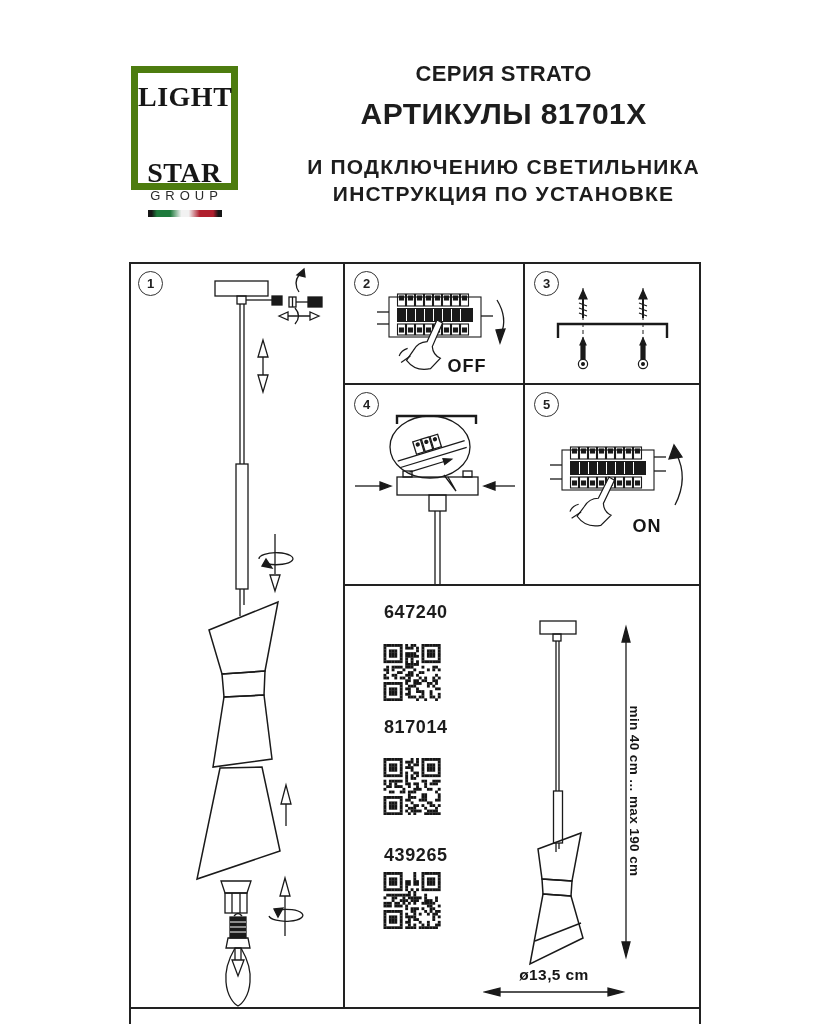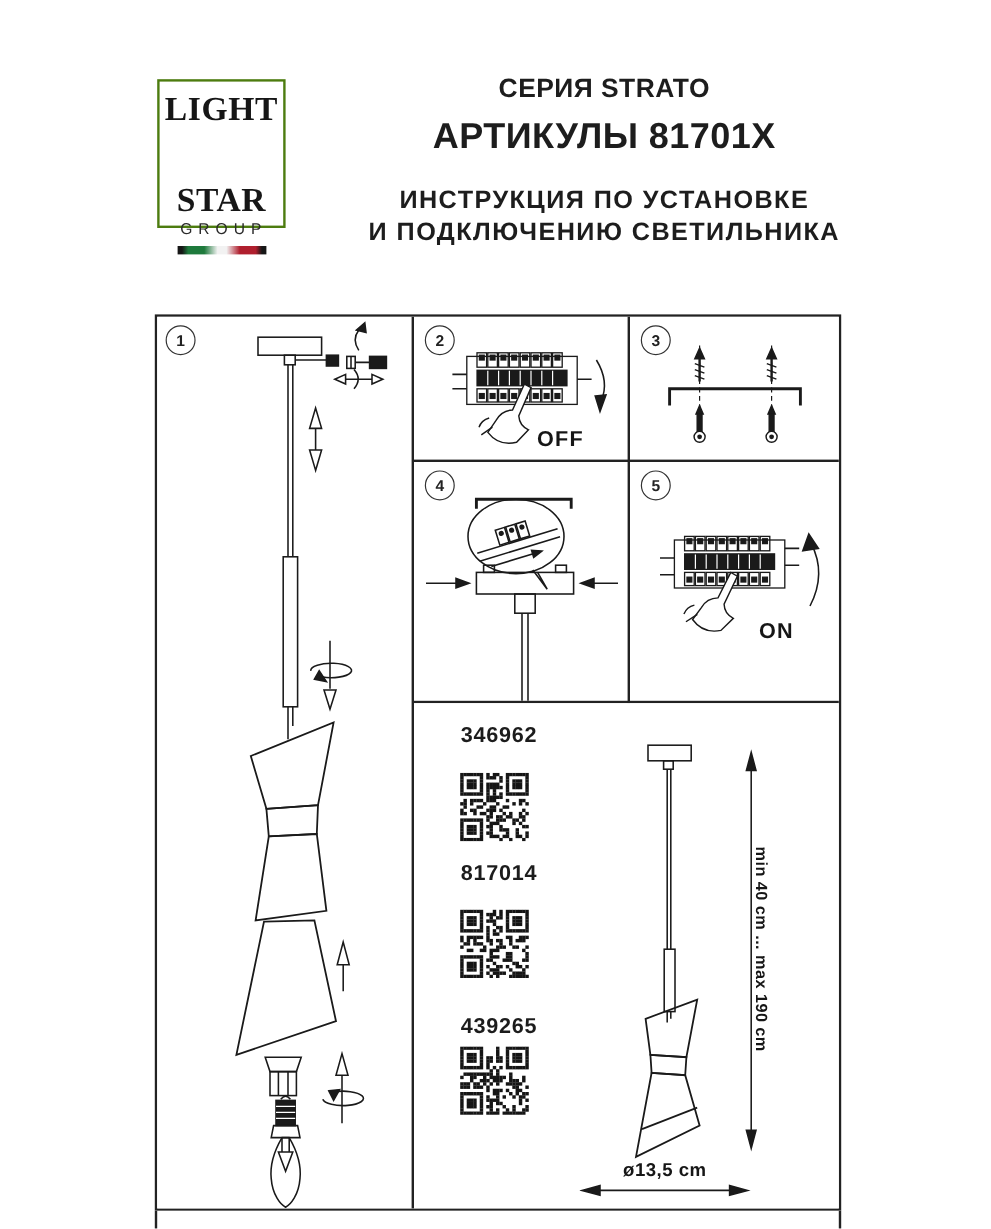--- a/index.html
+++ b/index.html
@@ -6,21 +6,21 @@
     --ink:#1a1a1a;
     --flag-green:#1e7a3c;
     --flag-red:#b01f2e;
   }
   html,body{margin:0;padding:0;background:#ffffff;}
   .page{position:relative;width:826px;height:1024px;background:#fff;overflow:hidden;
         font-family:"Liberation Sans",sans-serif;color:var(--ink);}
 
   
   .logo{position:absolute;left:131px;top:66px;width:107px;height:124px;
-        border:2px solid #4d7c0f;box-sizing:border-box;text-align:center;
+        border:7px solid #4d7c0f;box-sizing:border-box;text-align:center;
         font-family:"Liberation Serif",serif;}
   .logo-word{font-weight:bold;font-size:28px;line-height:30px;letter-spacing:.5px;color:#161616;margin-top:46px;}
   .logo-word.first{margin-top:9px;}
   .logo-group{font-family:"Liberation Sans",sans-serif;font-size:13px;letter-spacing:5px;
               color:#2a2a2a;margin-top:0;margin-left:4px;}
   .logo-flag{width:74px;height:7px;margin:7px auto 0 auto;
              background:linear-gradient(90deg,#161616 0 5%,var(--flag-green) 12% 30%,
                #f2f2f2 45% 55%,var(--flag-red) 70% 88%,#161616 95% 100%);}
 
   .hdr{position:absolute;right:126px;top:61px;text-align:center;color:#1d1d1d;}
@@ -123,22 +123,22 @@
     <div class="logo-word first">LIGHT</div>
     <div class="logo-word">STAR</div>
     <div class="logo-group">GROUP</div>
     <div class="logo-flag"></div>
   </div>
 
   <div class="hdr">
     <div class="hdr-series">СЕРИЯ STRATO</div>
     <div class="hdr-articles">АРТИКУЛЫ 81701X</div>
     <div class="hdr-title">
+      <div>И ПОДКЛЮЧЕНИЮ СВЕТИЛЬНИКА</div>
       <div>ИНСТРУКЦИЯ ПО УСТАНОВКЕ</div>
-      <div>И ПОДКЛЮЧЕНИЮ СВЕТИЛЬНИКА</div>
     </div>
   </div>
 
   <div class="grid">
 
     <div class="panel p1">
       <div class="stepnum">1</div>
       <svg class="drawing" width="214" height="743" viewBox="0 0 214 743">
         <g class="ln">
 
@@ -276,21 +276,21 @@
           <use href="#breaker" transform="translate(45,62)"></use>
           <use href="#hand" transform="translate(84,92) rotate(12)"></use>
           <path d="M150,120 q14,-27 1,-52"></path>
           <polygon points="149,60 144,74 157,72" fill="#1a1a1a"></polygon>
         </g>
         <text class="lbl-onoff" x="122" y="147" text-anchor="middle" font-size="19">ON</text>
       </svg>
     </div>
 
     <div class="panel p6">
-      <div class="pcode" style="top:16px">346962</div>
+      <div class="pcode" style="top:16px">647240</div>
       <svg class="qr" style="top:58px" width="58" height="57" viewBox="0 0 58 58">
           <rect x="0.00" y="0.00" width="2.91" height="2.91" fill="#151515"></rect>
           <rect x="0.00" y="2.76" width="2.91" height="2.91" fill="#151515"></rect>
           <rect x="0.00" y="5.52" width="2.91" height="2.91" fill="#151515"></rect>
           <rect x="0.00" y="8.29" width="2.91" height="2.91" fill="#151515"></rect>
           <rect x="0.00" y="11.05" width="2.91" height="2.91" fill="#151515"></rect>
           <rect x="0.00" y="13.81" width="2.91" height="2.91" fill="#151515"></rect>
           <rect x="0.00" y="16.57" width="2.91" height="2.91" fill="#151515"></rect>
           <rect x="2.76" y="0.00" width="2.91" height="2.91" fill="#151515"></rect>
           <rect x="2.76" y="16.57" width="2.91" height="2.91" fill="#151515"></rect>

